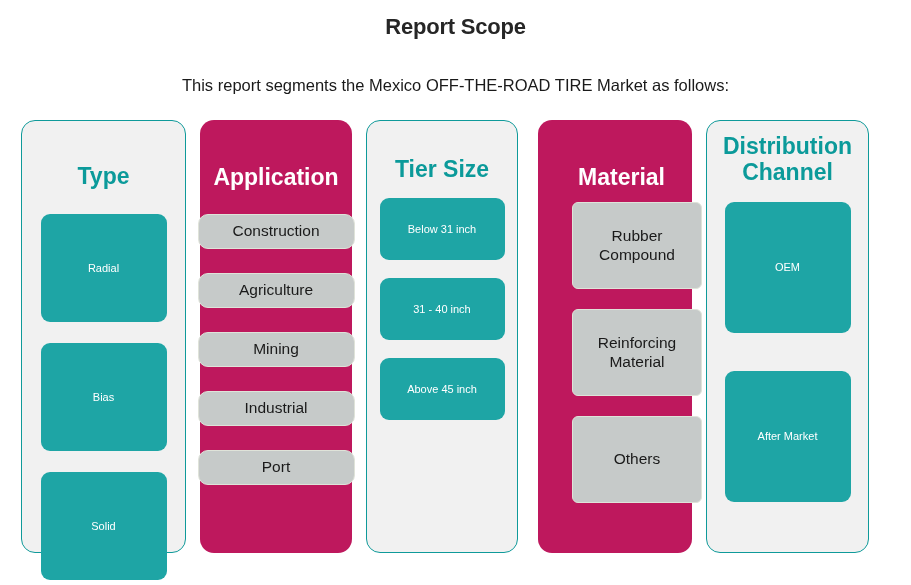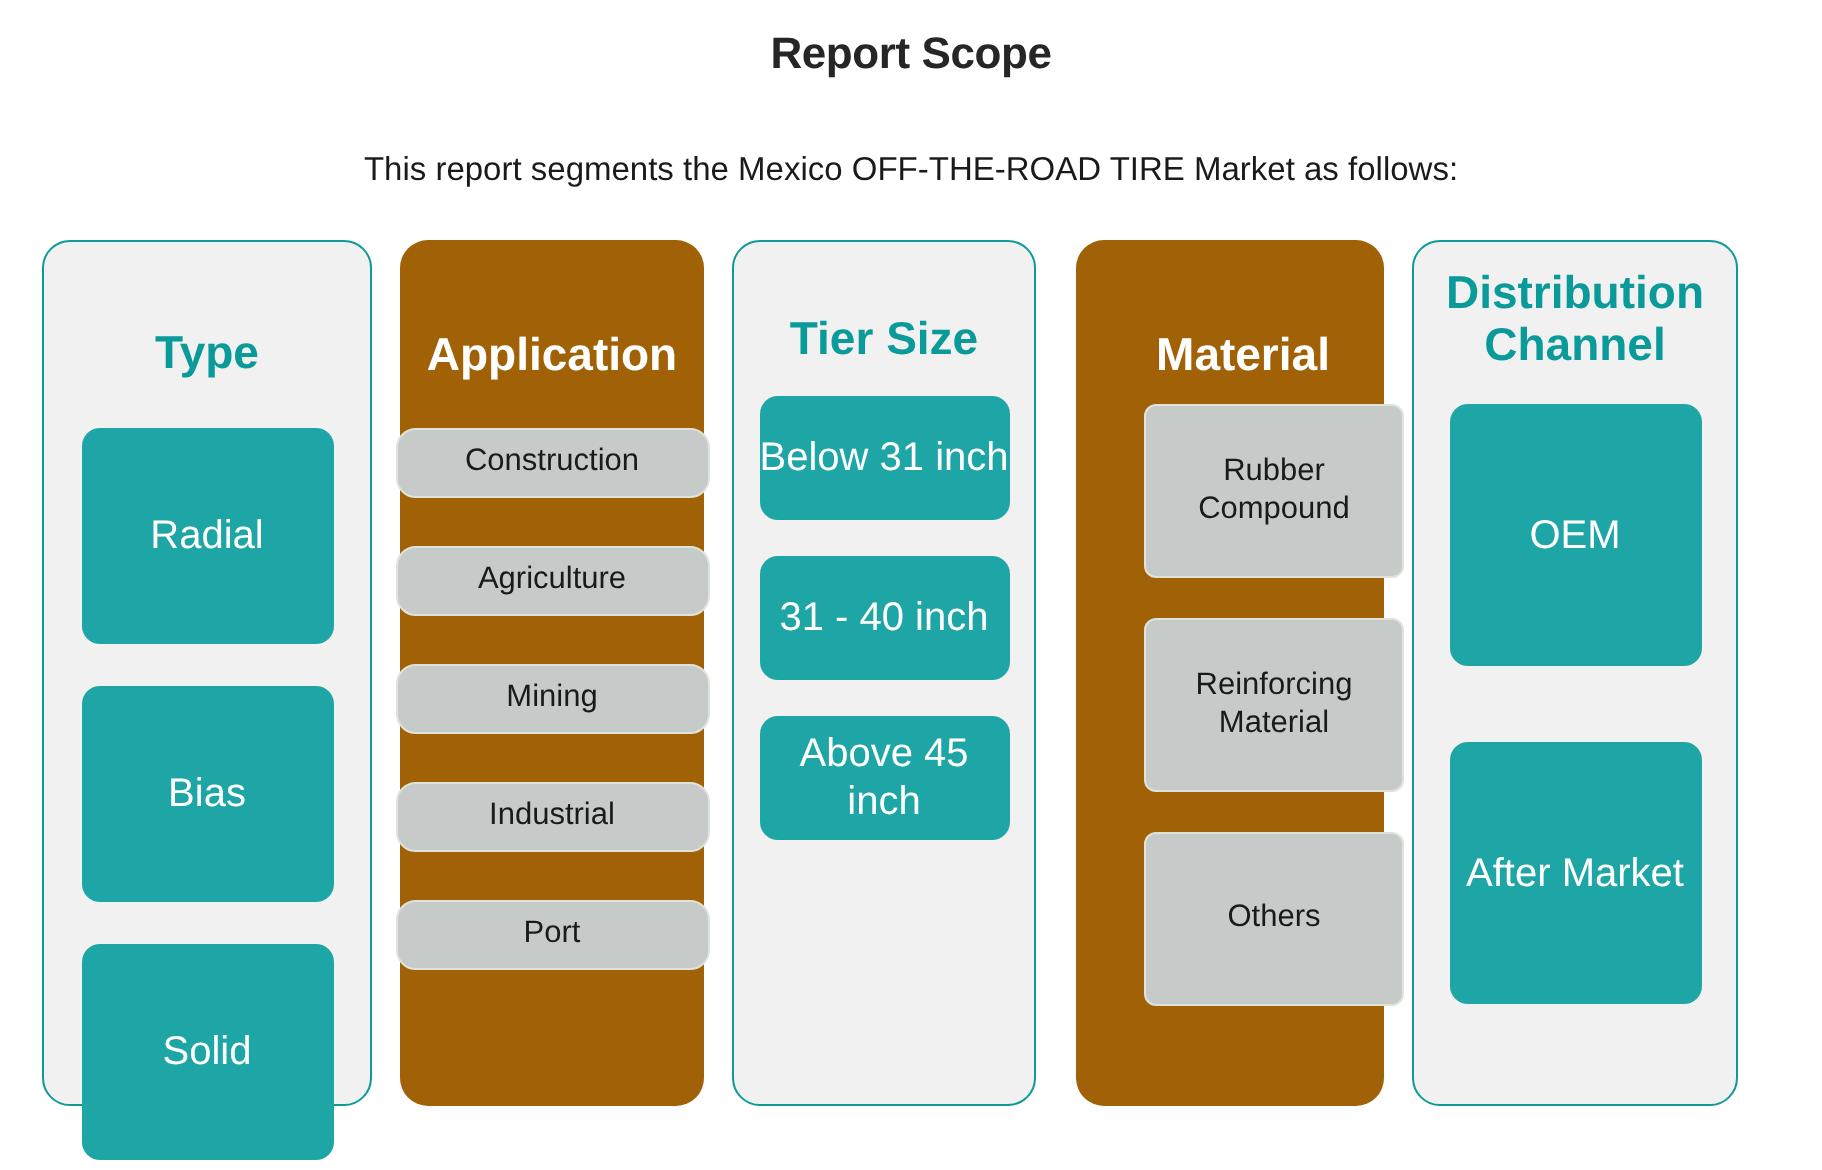--- a/index.html
+++ b/index.html
@@ -56,21 +56,21 @@
     box-sizing: border-box;
     display: flex;
     flex-direction: column;
     align-items: center;
   }
   .segment-panel.light {
     background: #f1f1f1;
     border: 1.3px solid #0f9a9a;
   }
   .segment-panel.dark {
-    background: #a16207;
+    background: #be185d;
     border: none;
   }
 
   .panel-heading {
     font-size: 23px;
     font-weight: bold;
     line-height: 1.14;
     text-align: center;
     width: 100%;
     box-sizing: border-box;
@@ -92,21 +92,21 @@
     display: flex;
     align-items: center;
     justify-content: center;
     text-align: center;
     line-height: 1.2;
   }
   .seg-card.teal {
     background: #1ea5a5;
     color: #ffffff;
     border-radius: 9px;
-    font-size: 20px;
+    font-size: 11px;
   }
   .seg-card.grey {
     background: #c6cac9;
     color: #1a1a1a;
     border: 1.5px solid #dfe3d9;
     border-radius: 6px;
     font-size: 15.5px;
   }
 
   

